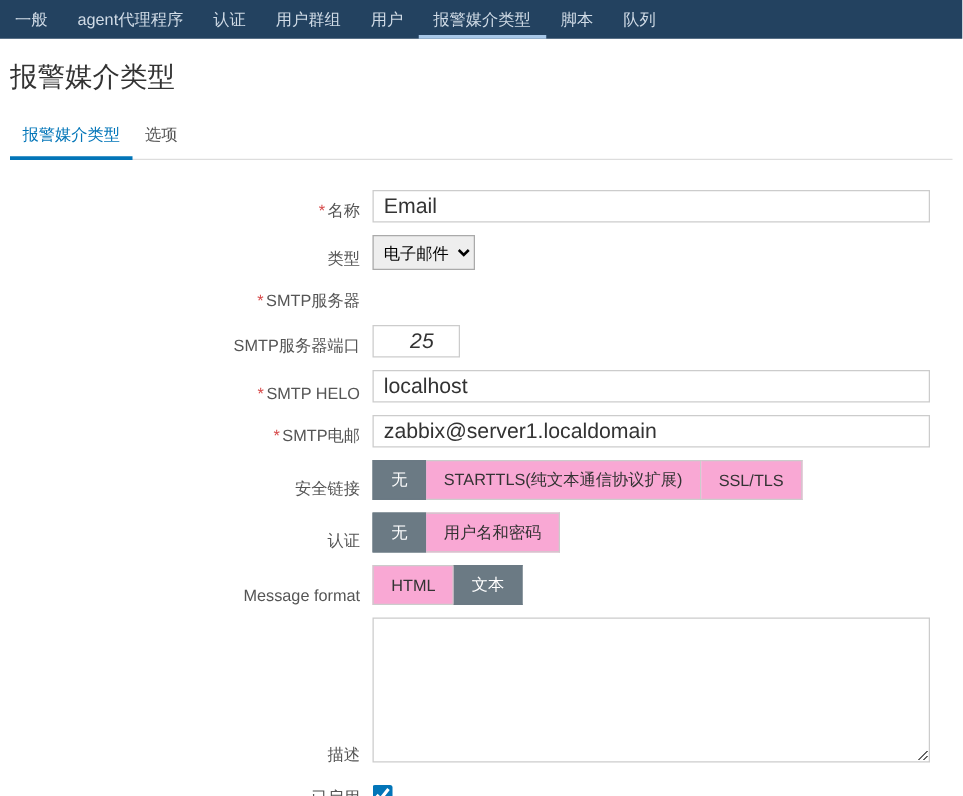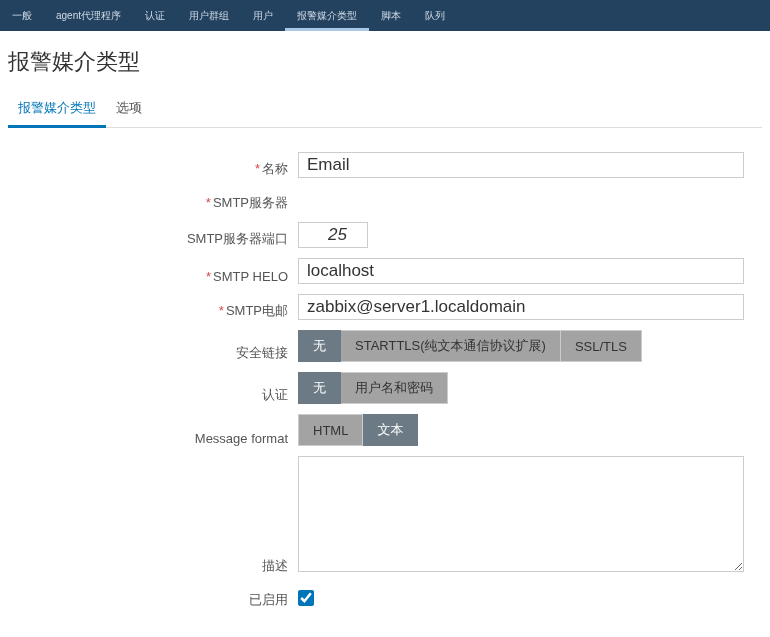--- a/index.html
+++ b/index.html
@@ -1,34 +1,34 @@
 <!DOCTYPE html>
 <html><head>
   <meta charset="utf-8">
   <style>
     * { box-sizing: border-box; margin: 0; padding: 0; }
     body { font-family: Arial, "Helvetica Neue", sans-serif; font-size: 13px; color: #1f2c33; background: #fff; width: 770px; }
     .top-nav { background: #234260; height: 31px; display: flex; align-items: center; padding: 0; }
-    .top-nav-item { color: #d0dbe6; padding: 0 12px; height: 31px; display: flex; align-items: center; cursor: pointer; font-size: 10px; }
+    .top-nav-item { color: #d0dbe6; padding: 0 12px; height: 31px; display: flex; align-items: center; cursor: pointer; font-size: 13px; }
     .top-nav-item.active { border-bottom: 3px solid #a8c8e8; padding-top: 3px; }
     .page-area { padding: 10px 8px; }
     .page-title { font-size: 22px; color: #333; font-weight: normal; margin: 6px 0 14px 0; }
     .sub-tabs { display: flex; border-bottom: 1px solid #ddd; margin-bottom: 18px; }
     .sub-tab { padding: 8px 10px; color: #555; cursor: pointer; font-size: 13px; }
     .sub-tab.active { color: #0275b8; border-bottom: 3px solid #0275b8; margin-bottom: -1px; }
     .form { padding: 6px 0; }
     .form-row { display: flex; align-items: flex-end; margin-bottom: 10px; }
     .form-label { width: 290px; text-align: right; padding-right: 10px; color: #555; padding-top: 6px; font-size: 13px; }
     .form-label .req { color: #d64848; margin-right: 2px; }
     .form-control { flex: 1; padding-right: 18px; }
     .text-input { width: 100%; max-width: 452px; height: 26px; border: 1px solid #ccc; padding: 0 8px; font-size: 17px; color: #333; }
     .text-input.narrow { width: 70px; text-align: right; padding-right: 20px; font-style: italic; }
     select.text-select { height: 28px; border: 1px solid #aaa; background: #eee; font-size: 13px; padding: 0 4px; }
     .seg-group { display: inline-flex; }
-    .seg-btn { border: 1px solid #ccc; background: #a3a3a3; color: #333; padding: 6px 14px; font-size: 13px; cursor: pointer; }
+    .seg-btn { border: 1px solid #ccc; background: #f9a8d4; color: #333; padding: 6px 14px; font-size: 13px; cursor: pointer; }
     .seg-btn + .seg-btn { border-left: none; }
     .seg-btn.selected { background: #6b7a84; color: #fff; border-color: #6b7a84; }
     textarea.text-area { width: 100%; max-width: 452px; height: 116px; border: 1px solid #ccc; padding: 6px 8px; font-size: 13px; resize: both; }
     .checkbox { width: 16px; height: 16px; accent-color: #0275b8; margin-top: 4px; }
   </style>
 </head>
 <body>
 
 <div class="top-nav">
   <div class="top-nav-item">一般</div>
@@ -49,20 +49,28 @@
     <div class="sub-tab">选项</div>
   </div>
 
   <div class="form">
 
     <div class="form-row">
       <div class="form-label"><span class="req">*</span><span>名称</span></div>
       <div class="form-control"><input type="text" class="text-input" value="Email" style=""></div>
     </div>
 
+    <div class="form-row">
+      <div class="form-label"><span>类型</span></div>
+      <div class="form-control">
+        <select class="text-select">
+          <option>电子邮件</option>
+        </select>
+      </div>
+    </div>
 
     <div class="form-row">
       <div class="form-label"><span class="req">*</span><span>SMTP服务器</span></div>
     </div>
 
     <div class="form-row">
       <div class="form-label"><span>SMTP服务器端口</span></div>
       <div class="form-control"><input type="text" class="text-input narrow" value="25" style=""></div>
     </div>
 

